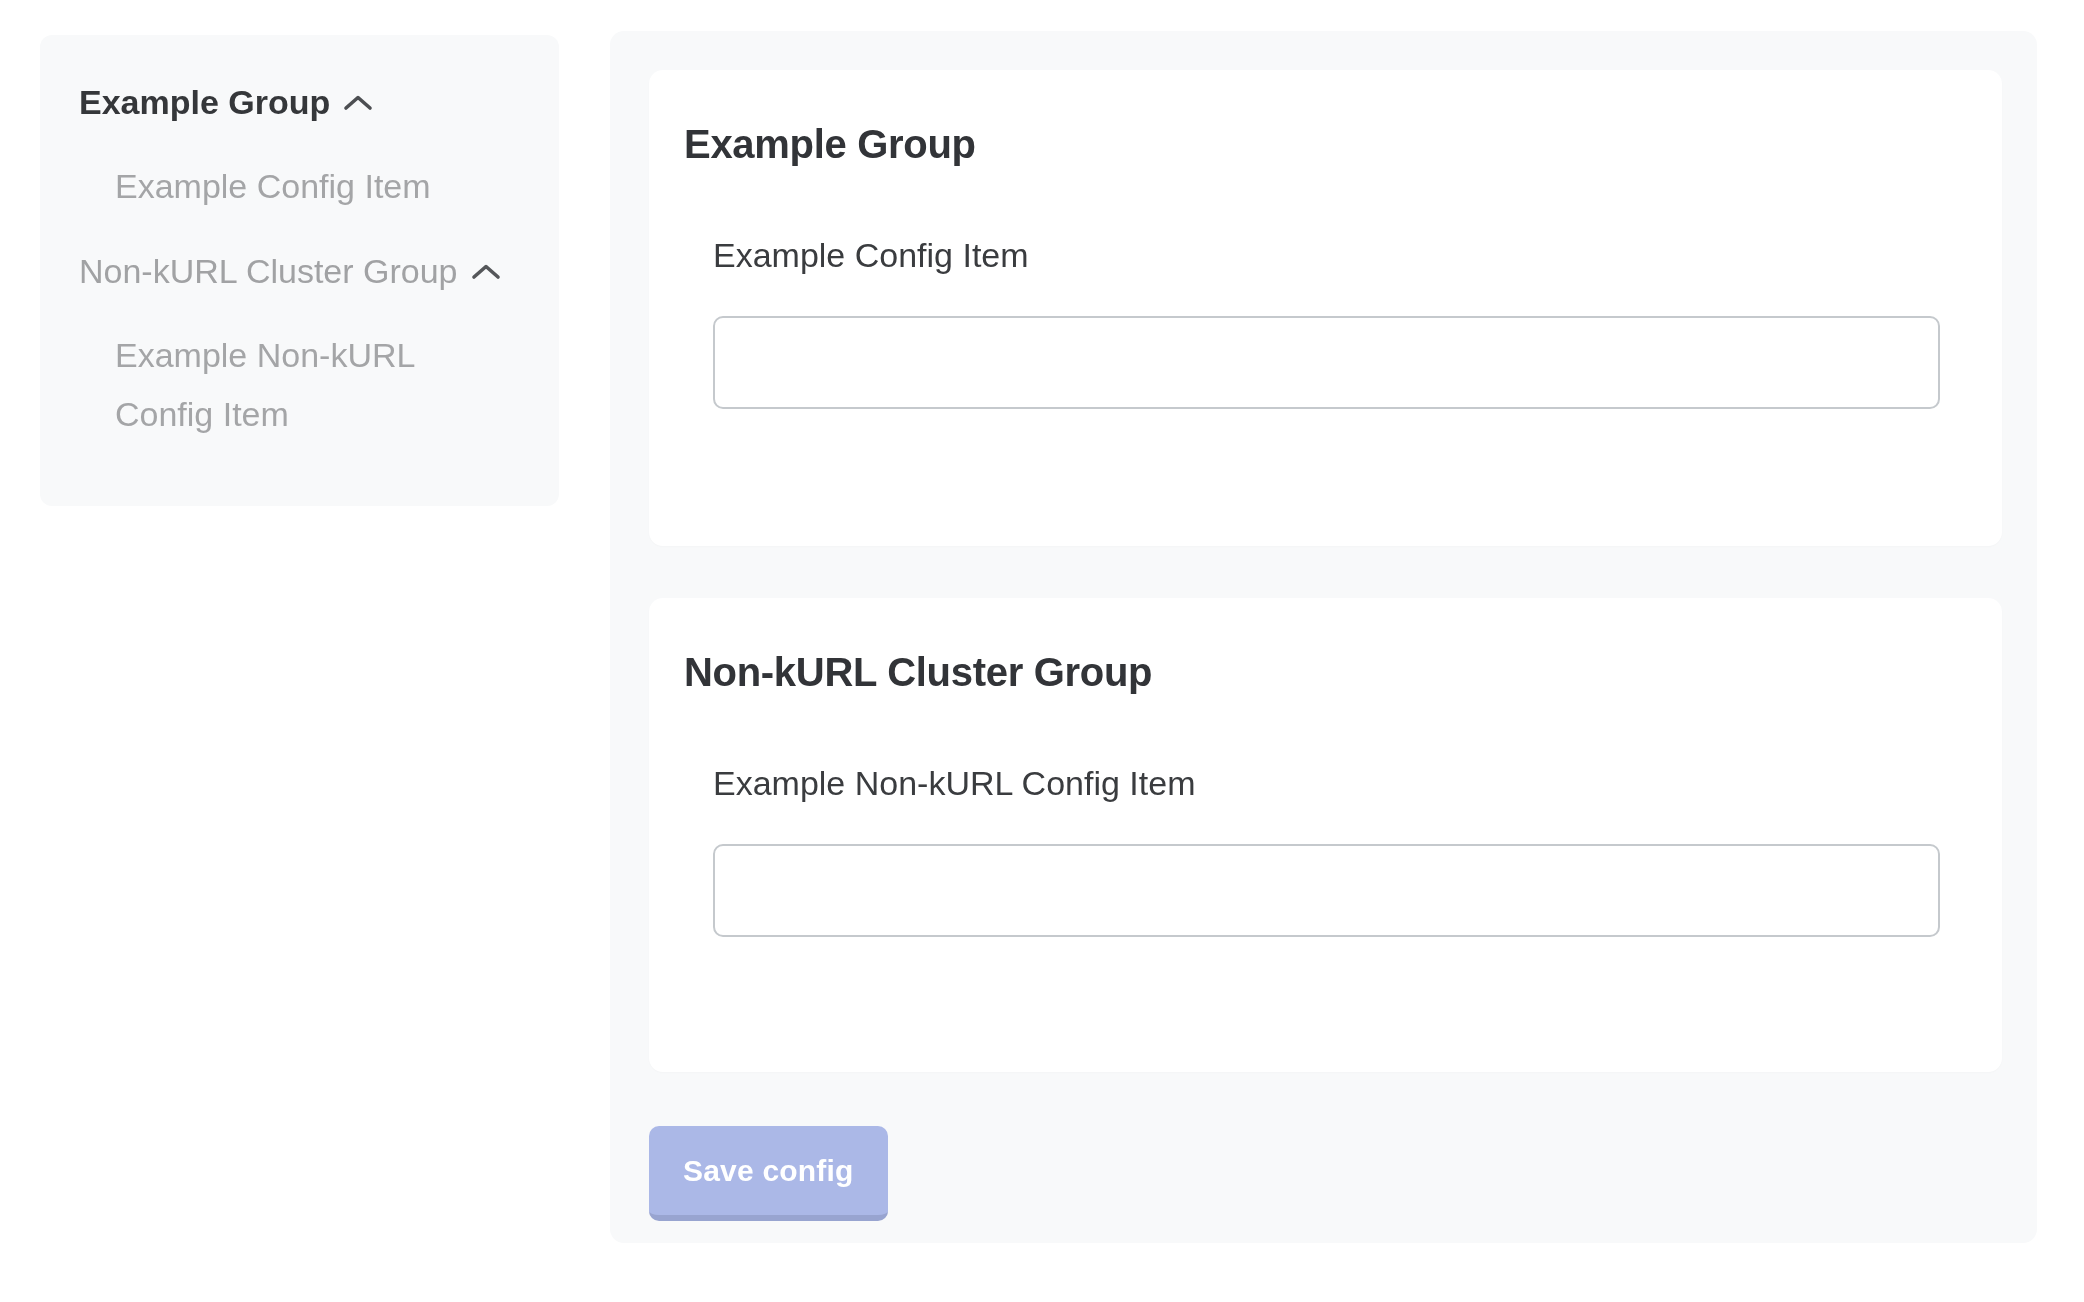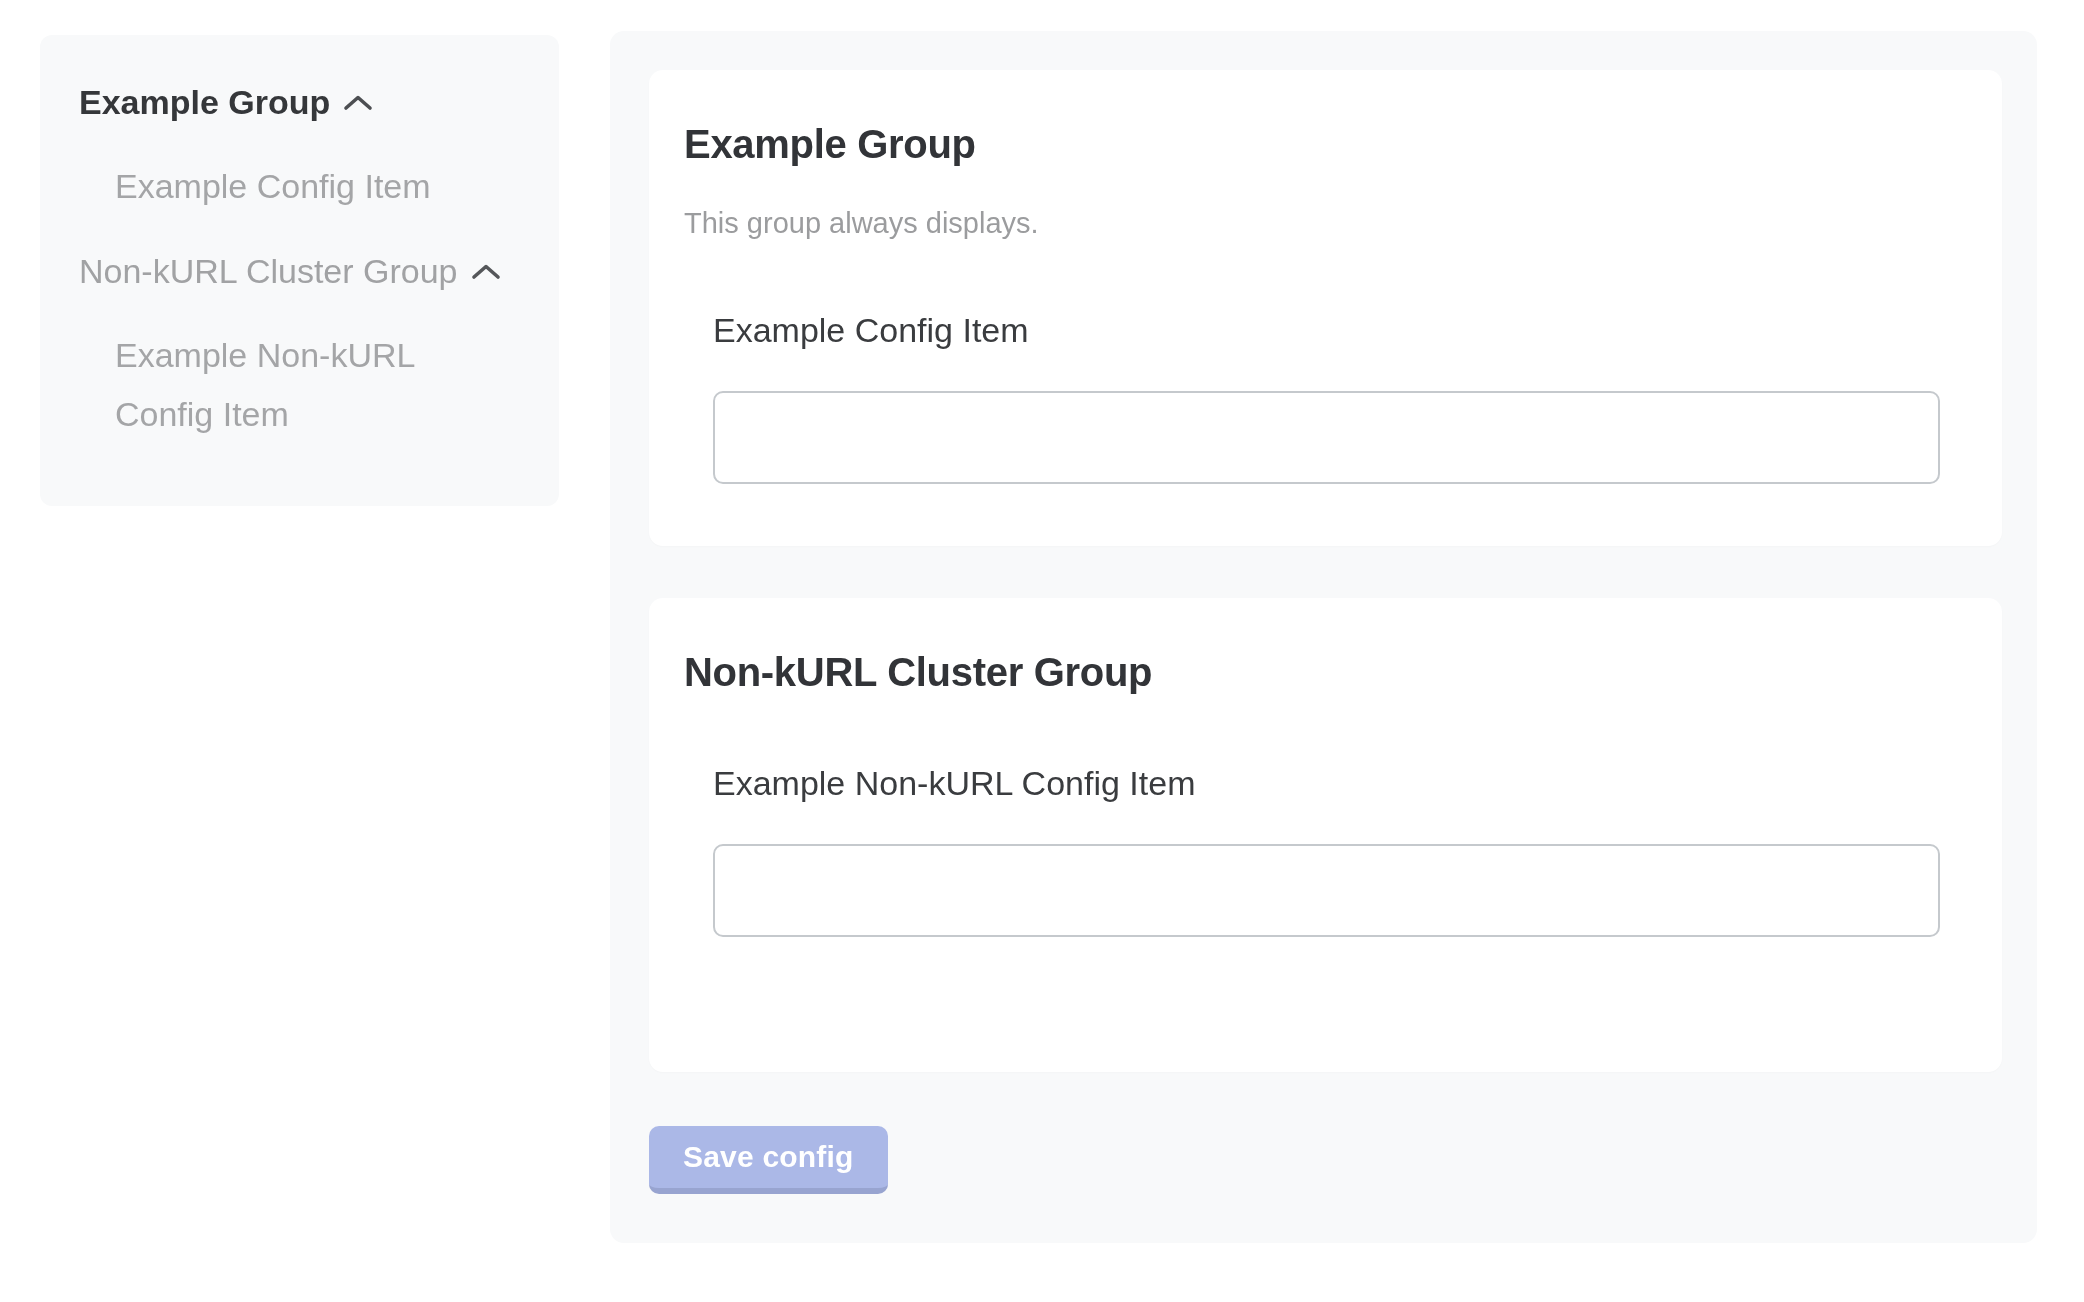--- a/index.html
+++ b/index.html
@@ -92,21 +92,21 @@
     border-radius: 10px;
     outline: none;
     font-family: inherit;
     font-size: 32px;
     color: #323438;
     padding: 0 24px;
   }
   .save-btn {
     display: inline-block;
     margin-top: 54px;
-    height: 68px;
+    height: 95px;
     padding: 0 34px;
     background: #abb8e7;
     border: none;
     border-bottom: 6px solid #98a4d0;
     border-radius: 10px;
     color: #ffffff;
     font-family: inherit;
     font-size: 30px;
     font-weight: bold;
     letter-spacing: 0.2px;
@@ -139,21 +139,20 @@
   </div>
 
   <div class="side-item">Example Non-kURL Config Item</div>
 </nav>
 
 <main class="main-panel">
 
   
   <section class="card card-1">
     <h3>Example Group</h3>
-    <div class="desc">This group always displays.</div>
     <div class="item-label">Example Config Item</div>
     <input class="item-input" type="text" value="" style="">
   </section>
 
   
   <section class="card card-2">
     <h3>Non-kURL Cluster Group</h3>
     <div class="item-label">Example Non-kURL Config Item</div>
     <input class="item-input" type="text" value="" style="">
   </section>

